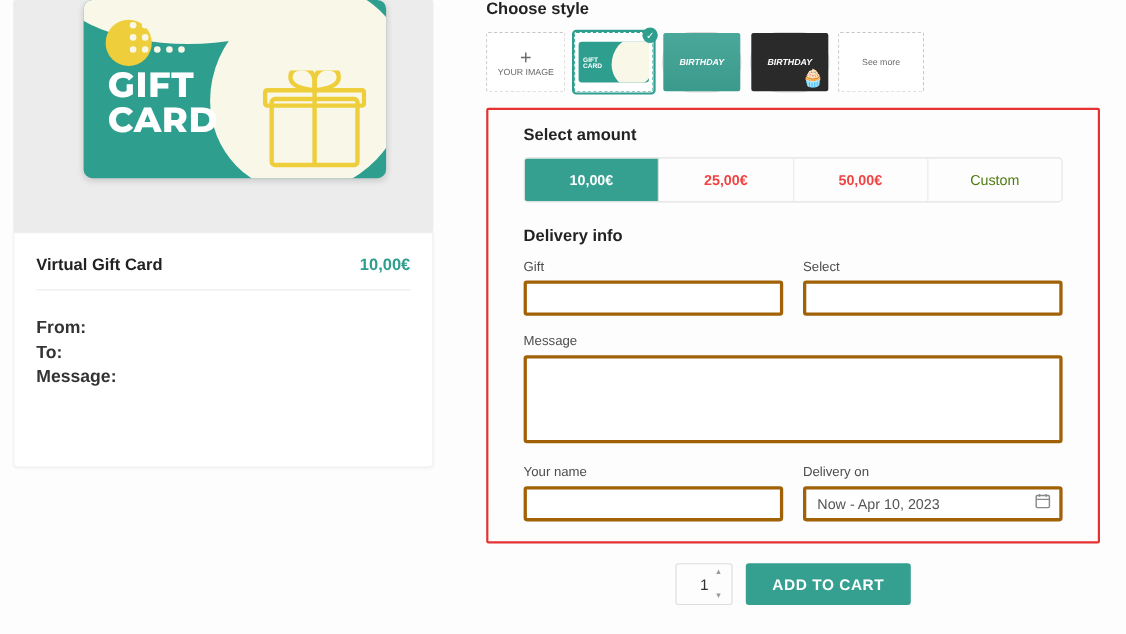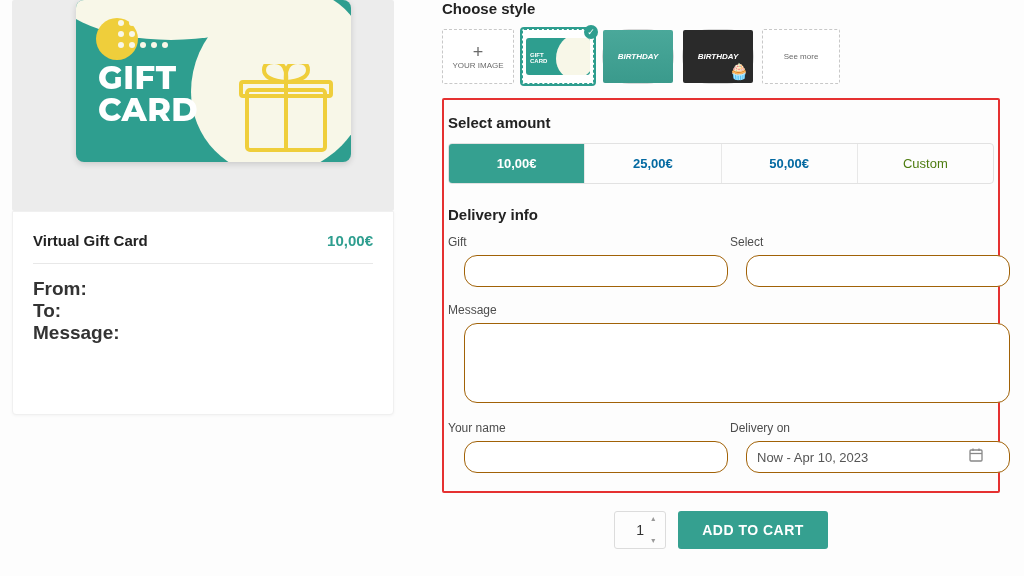--- a/index.html
+++ b/index.html
@@ -9,50 +9,50 @@
   .preview { background: #ececec; height: 211px; position: relative; border-radius: 2px; overflow: hidden; }
   .card-art { position: absolute; left: 64px; top: 0; width: 275px; height: 162px; background: #2e9e8f; border-radius: 8px; box-shadow: 0 2px 6px rgba(0,0,0,.15); overflow: hidden; }
   .card-art .blob { position: absolute; right: -20px; top: -10px; width: 180px; height: 185px; background: #f8f7e8; border-radius: 60% 40% 55% 45% / 55% 45% 55% 45%; }
   .card-art .blobT { position: absolute; top: -80px; left: -30px; width: 250px; height: 120px; background: #f8f7e8; border-radius: 50%; }
   .card-art .circle { position: absolute; top: 18px; left: 20px; width: 42px; height: 42px; background: #efce3b; border-radius: 50%; }
   .card-art .dots { position: absolute; top: 20px; left: 42px; display: grid; grid-template-columns: repeat(5,6px); grid-auto-rows: 6px; gap: 5px; }
   .card-art .dots span { width: 6px; height: 6px; background: #f8f7e8; border-radius: 50%; }
   .card-art .txt { position: absolute; top: 62px; left: 22px; color: #fff; font-family: Montserrat, sans-serif; font-weight: 800; font-size: 32px; line-height: 32px; letter-spacing: .5px; }
   .card-art .gift { position: absolute; right: 18px; bottom: 8px; }
   .info-card { background: #fff; border: 1px solid #f0f0f0; border-radius: 0 0 4px 4px; padding: 20px 20px 70px; box-shadow: 0 1px 3px rgba(0,0,0,.04); }
-  .info-head { display: flex; justify-content: space-between; align-items: baseline; border-bottom: 1px solid #e8e8e8; padding-bottom: 14px; margin-bottom: 14px; }
+  .info-head { display: flex; justify-content: space-between; align-items: baseline; border-bottom: 1px solid #e8e8e8; padding-bottom: 14px; margin-bottom: 24px; }
   .info-head h3 { font-size: 15px; font-weight: 700; color: #222; }
   .price { color: #2e9e8f; font-weight: 700; font-size: 15px; }
-  .kv { font-size: 19px; font-weight: 600; color: #333; line-height: 22px; }
+  .kv { font-size: 16px; font-weight: 600; color: #333; line-height: 22px; }
 
   .right { width: 558px; }
   .sect-title { font-size: 15px; font-weight: 700; color: #222; margin-bottom: 12px; }
   .styles { display: flex; gap: 8px; margin-bottom: 14px; }
   .tile { width: 72px; height: 55px; border: 1px dashed #c8c8c8; display: flex; flex-direction: column; align-items: center; justify-content: center; font-size: 8px; color: #6a6a6a; cursor: pointer; background: #fff; border-radius: 2px; position: relative; }
   .tile.solid { border-style: solid; border-color: #d9d9d9; border-radius: 27px; }
   .tile.sel { outline: 2px solid #2e9e8f; border: 1px dashed #2e9e8f; }
   .tile .check { position: absolute; top: -5px; right: -5px; width: 14px; height: 14px; background: #2e9e8f; border-radius: 50%; display: flex; align-items: center; justify-content: center; color: #fff; font-size: 9px; }
   .tile-mini { width: 64px; height: 37px; background: #2e9e8f; border-radius: 3px; position: relative; overflow: hidden; }
   .tile-mini::after { content:""; position:absolute; right:-6px; top:-4px; width:40px; height:45px; background:#f8f7e8; border-radius:55% 45% 55% 45%; }
   .tile-mini .t { position:absolute; left:4px; top:14px; font-size:6px; color:#fff; font-weight:800; line-height:6px; }
   .tile-mini .g { position:absolute; right:3px; bottom:2px; width:12px; height:12px; border:1.5px solid #efce3b; border-radius:2px; }
   .tile-bd1 { width:100%; height:100%; background: linear-gradient(#4aa89a, #3a9a8c); border-radius:2px; display:flex; align-items:center; justify-content:center; color:#fff; font-size:8px; font-weight:800; font-style: italic; }
   .tile-bd2 { width:100%; height:100%; background: #2a2a2a; border-radius:2px; display:flex; align-items:center; justify-content:center; color:#fff; font-size:8px; font-weight:800; font-style: italic; position: relative; }
   .tile-bd2::after { content:"🧁"; position:absolute; right:4px; bottom:2px; font-size:16px; font-style: normal; }
   .plus { font-size: 18px; line-height: 18px; color: #6a6a6a; }
 
-  .red-box { border: 2px solid #e53131; padding: 14px 4px 18px; border-radius: 2px; }
+  .red-box { border: 2px solid #e53131; padding: 14px 32px 18px; border-radius: 2px; }
   .amounts { display: flex; border: 1px solid #e2e2e2; border-radius: 4px; margin-bottom: 22px; overflow: hidden; }
-  .amounts > div { flex:1; text-align:center; padding: 12px 0; font-size: 13px; font-weight: 600; color: #0369a1; cursor: pointer; border-right: 1px solid #e8e8e8; }
+  .amounts > div { flex:1; text-align:center; padding: 12px 0; font-size: 13px; font-weight: 600; color: #ef4444; cursor: pointer; border-right: 1px solid #e8e8e8; }
   .amounts > div:last-child { border-right: none; color: #4d7c0f; font-weight: 400; }
   .amounts > div.active { background: #35a090; color: #fff; }
   .row2 { display: flex; gap: 18px; }
   .fld { flex:1; margin-bottom: 16px; }
   .lbl { font-size: 12px; color: #4d4d4d; margin-bottom: 6px; display: block; }
-  .inp { width: 100%; height: 32px; border: 1px solid #a16207; border-radius: 13px; padding: 0 10px; font-size: 13px; margin-left: 16px; }
+  .inp { width: 100%; height: 32px; border: 3px solid #a16207; border-radius: 3px; padding: 0 10px; font-size: 13px; }
   textarea.inp { height: 80px; padding: 8px 10px; resize: none; }
   .date-fld { position: relative; }
   .date-fld .cal { position: absolute; right: 10px; top: 50%; transform: translateY(-50%); color: #888; }
   .date-fld .inp { text-align: left; color: #555; }
 
   .actions { display: flex; gap: 12px; justify-content: center; margin-top: 18px; }
   .qty { width: 52px; height: 38px; border: 1px solid #dcdcdc; border-radius: 3px; display: flex; align-items: center; justify-content: center; position: relative; font-size: 14px; font-weight: 500; }
   .qty .steps { position: absolute; right: 4px; top: 3px; bottom: 3px; width: 10px; display: flex; flex-direction: column; justify-content: space-between; color: #999; }
   .qty .steps span { font-size: 8px; line-height: 8px; cursor: pointer; }
   .btn-cart { background: #35a090; color: #fff; border: none; height: 38px; padding: 0 24px; font-size: 14px; font-weight: 700; letter-spacing: .5px; border-radius: 3px; cursor: pointer; }

